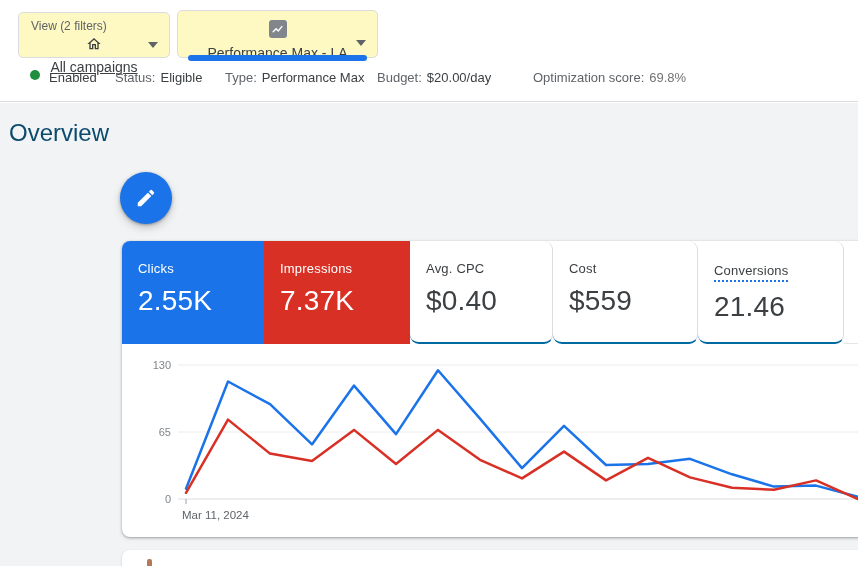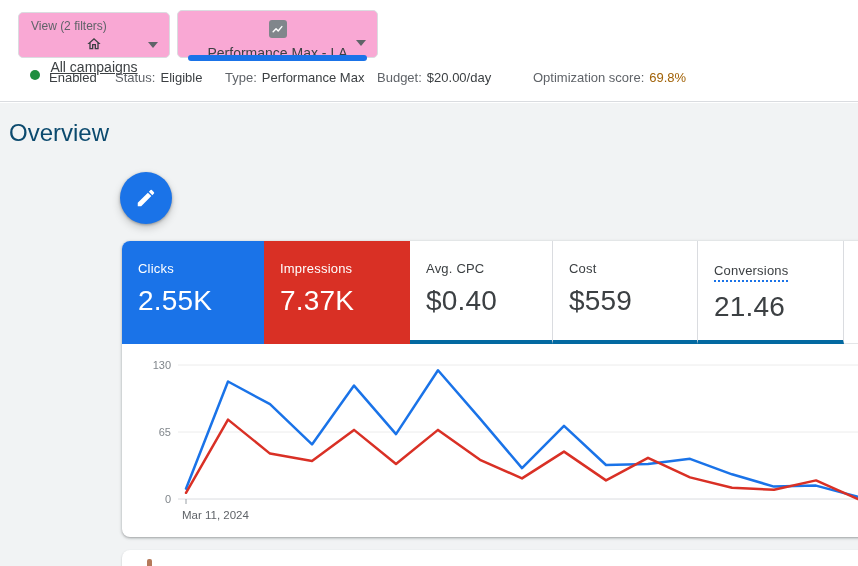--- a/index.html
+++ b/index.html
@@ -3,41 +3,41 @@
 <meta charset="utf-8">
 <style>
   * { margin:0; padding:0; box-sizing:border-box; }
   html,body { width:858px; height:566px; overflow:hidden; background:#fff;
               font-family:"Liberation Sans", sans-serif; position:relative; }
 
   
   .header { position:absolute; left:0; top:0; width:858px; height:102px;
             background:#fff; border-bottom:1px solid #dadce0; }
 
-  .filter-box { position:absolute; background:#f9a8d4; border:1px solid #dadce0;
+  .filter-box { position:absolute; background:#fef9c3; border:1px solid #dadce0;
                 border-radius:5px; padding:6px 12px 0 12px; }
   .view-box { left:18px; top:12px; width:152px; height:46px; }
   .campaign-box { left:177px; top:10px; width:201px; height:48px; }
   .box-label { font-size:12px; color:#5f6368; line-height:14px; }
   .box-value-row { display:flex; align-items:center; gap:7px; margin-top:3px;flex-direction:column; }
   .box-value { font-size:14px; color:#3c4043; white-space:nowrap; }
   .view-box .box-value { text-decoration:underline; }
   .caret { position:absolute; right:11px; top:29px; width:0; height:0;
            border-left:5px solid transparent; border-right:5px solid transparent;
            border-top:6px solid #5f6368; }
   .campaign-underline { position:absolute; left:10px; right:10px; bottom:-4px;
                         height:6px; border-radius:3px; background:#1a73e8; }
   .mini-chart-icon { width:18px; height:18px; border-radius:3px; background:#80868b;
                      display:flex; align-items:center; justify-content:center; flex:none; }
 
   .sg { position:absolute; top:70px; height:20px; display:flex; align-items:flex-start;
         font-size:13px; white-space:nowrap; }
   .sg .lbl { color:#5f6368; margin-right:5px; }
   .sg .val { color:#3c4043; }
-  .sg .val.blue { color:#a16207; }
+  .sg .val.blue { color:#737373; }
   .status-dot { width:10px; height:10px; border-radius:50%; background:#1e8e3e; margin-right:9px; }
   .g1 { left:30px; } .g2 { left:115px; } .g3 { left:225px; } .g4 { left:377px; } .g5 { left:533px; }
 
   
   .content-bg { position:absolute; left:0; top:103px; width:858px; height:463px; background:#f1f3f4; }
   .page-title { position:absolute; left:9px; top:119px; font-size:24px; font-weight:400; color:#0c4a6e; }
 
   .fab { position:absolute; left:120px; top:172px; width:52px; height:52px; border-radius:50%;
          background:#1a73e8; display:flex; align-items:center; justify-content:center;
          box-shadow:0 1px 3px rgba(0,0,0,.3), 0 4px 8px rgba(0,0,0,.18); cursor:pointer; }
@@ -45,21 +45,21 @@
   .main-card { position:absolute; left:122px; top:241px; width:770px; height:296px;
                background:#fff; border-radius:8px;
                box-shadow:0 1px 2px rgba(60,64,67,.3), 0 1px 3px 1px rgba(60,64,67,.15); }
   .metrics-row { display:flex; height:103px; }
   .metric { padding:20px 0 0 16px; position:relative; flex:none; }
   .m-label { font-size:13px; font-weight:500; letter-spacing:.2px; }
   .m-label.dotted { display:inline-block; border-bottom:2px dotted #1a73e8; padding-bottom:2px; }
   .m-value { font-size:28px; font-weight:400; margin-top:9px; letter-spacing:.2px; }
   .metric.blue { background:#1a73e8; color:#fff; width:142px; border-radius:8px 0 0 0; }
   .metric.red  { background:#d93025; color:#fff; width:146px; }
-  .metric.plain { color:#3c4043; border-bottom:4px solid #0369a1; border-right:1px solid #dadce0; }
+  .metric.plain { color:#3c4043; border-bottom:2px solid #0369a1; border-right:1px solid #dadce0;border-radius:9px; }
   .metric.plain .m-label { color:#3c4043; }
   .metric.w1 { width:143px; } .metric.w2 { width:145px; } .metric.w3 { width:146px; }
   .metric.stub { flex:1; border-right:none; border-bottom:1px solid #e4e6e8; }
 
   .chart-area { position:relative; width:770px; height:193px; }
   .chart-area svg { position:absolute; left:0; top:0; }
   .tick-label { font-size:11px; fill:#80868b; }
   .date-label { font-size:11.5px; fill:#5f6368; }
 
   .bottom-card { position:absolute; left:122px; top:550px; width:770px; height:40px;

